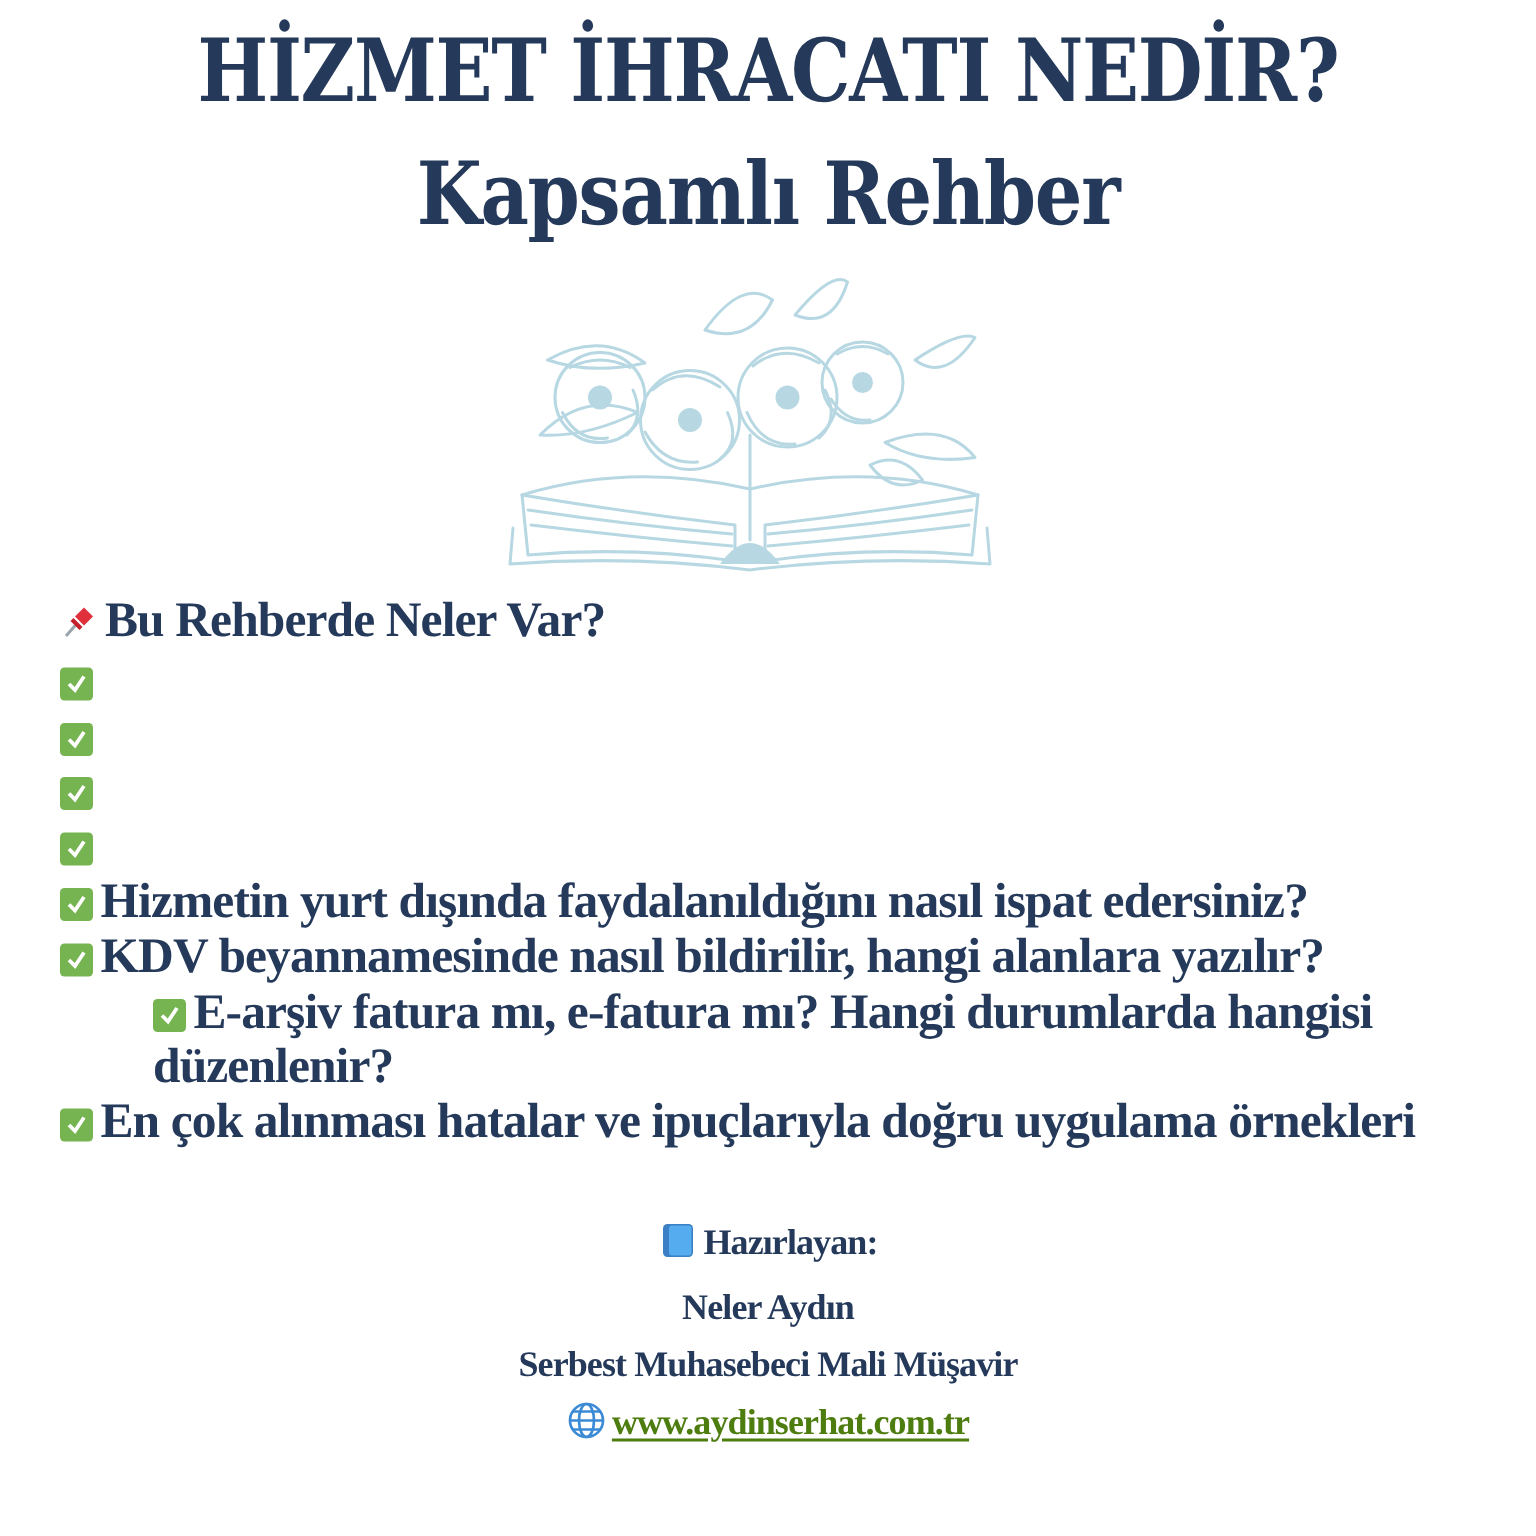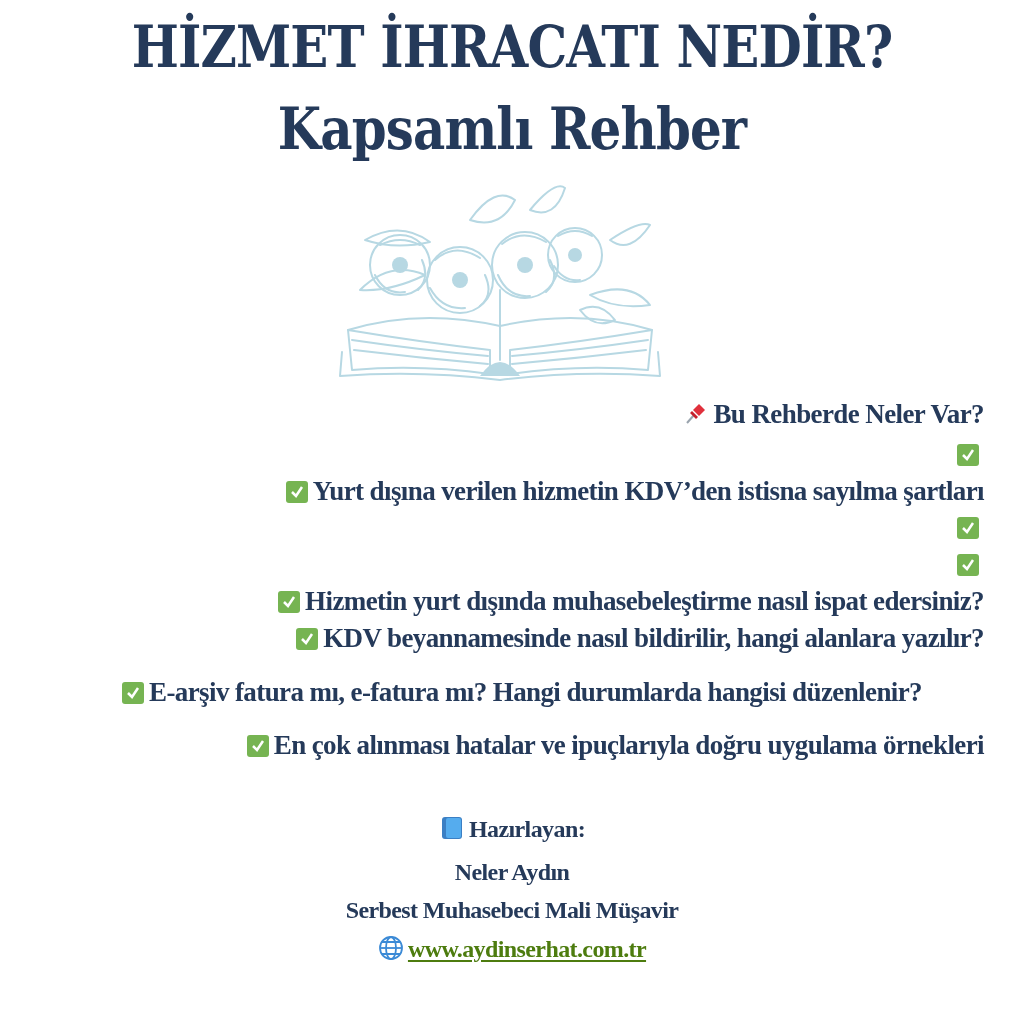--- a/index.html
+++ b/index.html
@@ -16,26 +16,26 @@
     transform: scaleX(0.86); transform-origin: 50% 50%;
   }
   .title.l1 { top: 14px; font-size: 58px; line-height: 66px; }
   .title.l2 { top: 96px; font-size: 58px; line-height: 66px; }
 
   .illustration {
     position: absolute; left: 330px; top: 180px; width: 340px; height: 210px;
   }
 
   .toc {
-    position: absolute; left: 40px; top: 396px; width: 944px; text-align: right;
+    position: absolute; left: 40px; top: 396px; width: 944px; text-align: left;
     font-family: "Liberation Serif", serif; font-weight: bold;
-    font-size: 27px; line-height: 36.8px; letter-spacing: -0.6px;
+    font-size: 33px; line-height: 36.8px; letter-spacing: -0.6px;
   }
   .toc .line { display: block; white-space: nowrap; }
-  .toc .wrap { white-space: normal; width: 820px; margin: 17px auto; }
+  .toc .wrap { white-space: normal; width: 820px; margin: 0 auto; }
   .check {
     display: inline-block; width: 22px; height: 22px; background: #76b452;
     border-radius: 3px; vertical-align: -3px; margin-right: 5px; position: relative;
   }
   .check svg { position: absolute; left: 3px; top: 3px; }
   .pin { display: inline-block; vertical-align: -3px; margin-right: 6px; }
 
   .author {
     position: absolute; left: 0; top: 810px; width: 1024px; text-align: center;
     font-family: "Liberation Serif", serif; font-weight: bold;
@@ -106,30 +106,30 @@
         <path d="M7 11 L13 17 L15 15 L9 9 Z" fill="#c51f2b"></path>
       </svg>
     </span><span>Bu Rehberde Neler Var?</span>
   </span>
 
   <span class="line"><span class="check"><svg width="16" height="16" viewBox="0 0 16 16">
           <path d="M3 8 L7 12 L13 3" stroke="#fff" stroke-width="2.5" fill="none"></path>
         </svg></span></span>
   <span class="line"><span class="check"><svg width="16" height="16" viewBox="0 0 16 16">
           <path d="M3 8 L7 12 L13 3" stroke="#fff" stroke-width="2.5" fill="none"></path>
-        </svg></span><span>Yurt dışına verilen hizmetin KDV’den istisna sayılma şartları</span></span>
+        </svg></span></span>
   <span class="line"><span class="check"><svg width="16" height="16" viewBox="0 0 16 16">
           <path d="M3 8 L7 12 L13 3" stroke="#fff" stroke-width="2.5" fill="none"></path>
         </svg></span></span>
   <span class="line"><span class="check"><svg width="16" height="16" viewBox="0 0 16 16">
           <path d="M3 8 L7 12 L13 3" stroke="#fff" stroke-width="2.5" fill="none"></path>
         </svg></span></span>
   <span class="line"><span class="check"><svg width="16" height="16" viewBox="0 0 16 16">
           <path d="M3 8 L7 12 L13 3" stroke="#fff" stroke-width="2.5" fill="none"></path>
-        </svg></span><span>Hizmetin yurt dışında muhasebeleştirme nasıl ispat edersiniz?</span></span>
+        </svg></span><span>Hizmetin yurt dışında faydalanıldığını nasıl ispat edersiniz?</span></span>
   <span class="line"><span class="check"><svg width="16" height="16" viewBox="0 0 16 16">
           <path d="M3 8 L7 12 L13 3" stroke="#fff" stroke-width="2.5" fill="none"></path>
         </svg></span><span>KDV beyannamesinde nasıl bildirilir, hangi alanlara yazılır?</span></span>
   <span class="line wrap"><span class="check"><svg width="16" height="16" viewBox="0 0 16 16">
           <path d="M3 8 L7 12 L13 3" stroke="#fff" stroke-width="2.5" fill="none"></path>
         </svg></span><span>E-arşiv fatura mı, e-fatura mı? Hangi durumlarda hangisi düzenlenir?</span></span>
   <span class="line"><span class="check"><svg width="16" height="16" viewBox="0 0 16 16">
           <path d="M3 8 L7 12 L13 3" stroke="#fff" stroke-width="2.5" fill="none"></path>
         </svg></span><span>En çok alınması hatalar ve ipuçlarıyla doğru uygulama örnekleri</span></span>
 </div>

